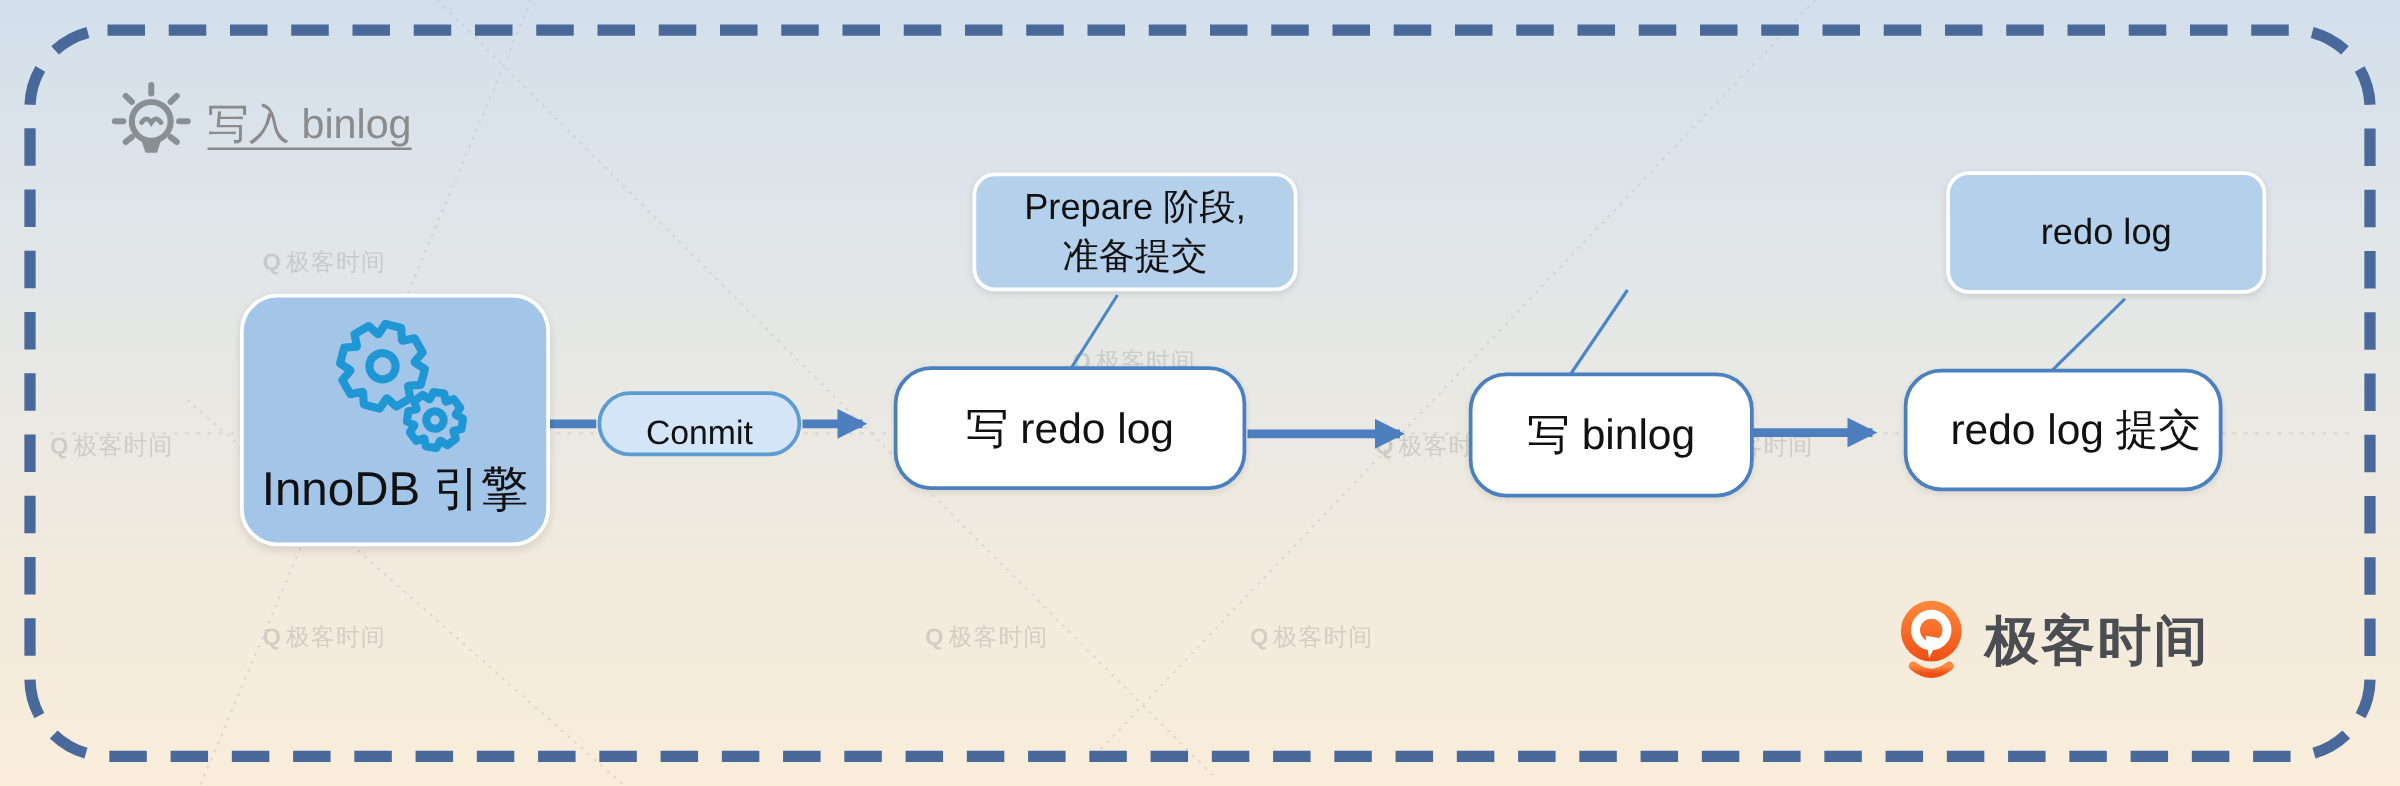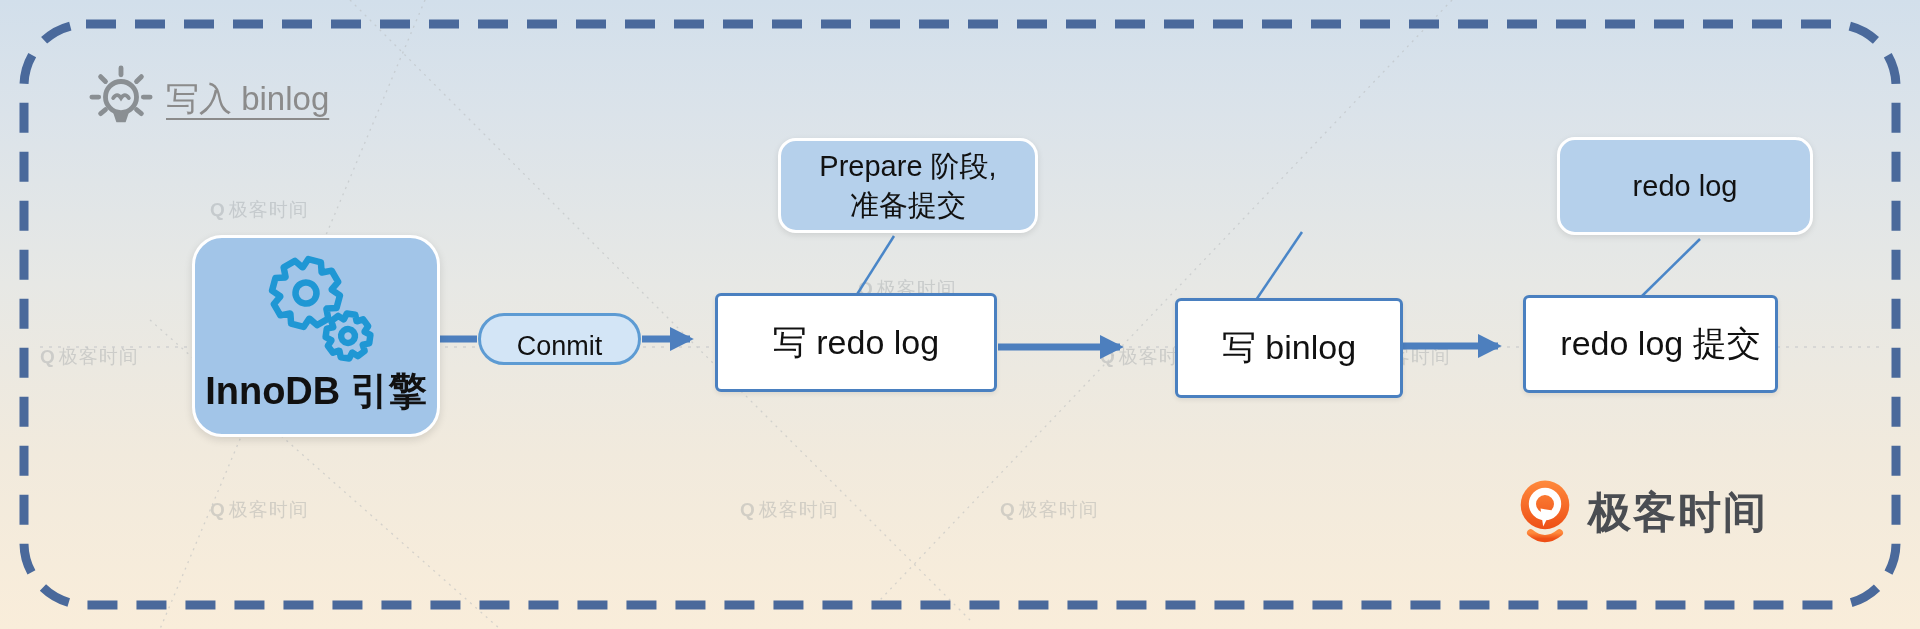--- a/index.html
+++ b/index.html
@@ -20,29 +20,29 @@
     font-size:33px; color:#8b8b8b; margin-left:12px;
     text-decoration:underline; text-underline-offset:8px; text-decoration-thickness:2px;
   }
   .engine{
     left:192px; top:235px; width:248px; height:202px;
     background:#a2c5e8; border:3px solid #ffffff; border-radius:30px;
     box-shadow:0 3px 8px rgba(0,0,0,.12);
   }
   .engine .gears{position:absolute; left:0; top:0;}
   .engine .label{
-    position:absolute; left:0; right:0; top:128px; font-size:38px; color:#111;font-weight:bold;
+    position:absolute; left:0; right:0; top:128px; font-size:38px; color:#111;
   }
   .pill{
     left:478px; top:313px; width:163px; height:52px;
     background:#d3e5f6; border:3px solid #5d9bd3; border-radius:27px;
     font-size:27px; color:#111;align-items:flex-end;
   }
   .step{
-    background:#ffffff; border:3px solid #4a80c0; border-radius:6px;
+    background:#ffffff; border:3px solid #4a80c0; border-radius:30px;
     font-size:34px; color:#111; box-shadow:0 2px 5px rgba(0,0,0,.08);
   }
   .step1{left:715px; top:293px; width:282px; height:99px;}
   .step2{left:1147px; top:298px; width:228px; height:100px;margin-left:28px;}
   .step3{left:1523px; top:295px; width:255px; height:98px;padding-left:20px;}
   .callout{
     background:#b5d0eb; border:3px solid #ffffff; border-radius:18px;
     font-size:29px; color:#111; line-height:39px; flex-direction:column;
     box-shadow:0 2px 6px rgba(0,0,0,.10);
     align-items:center;

